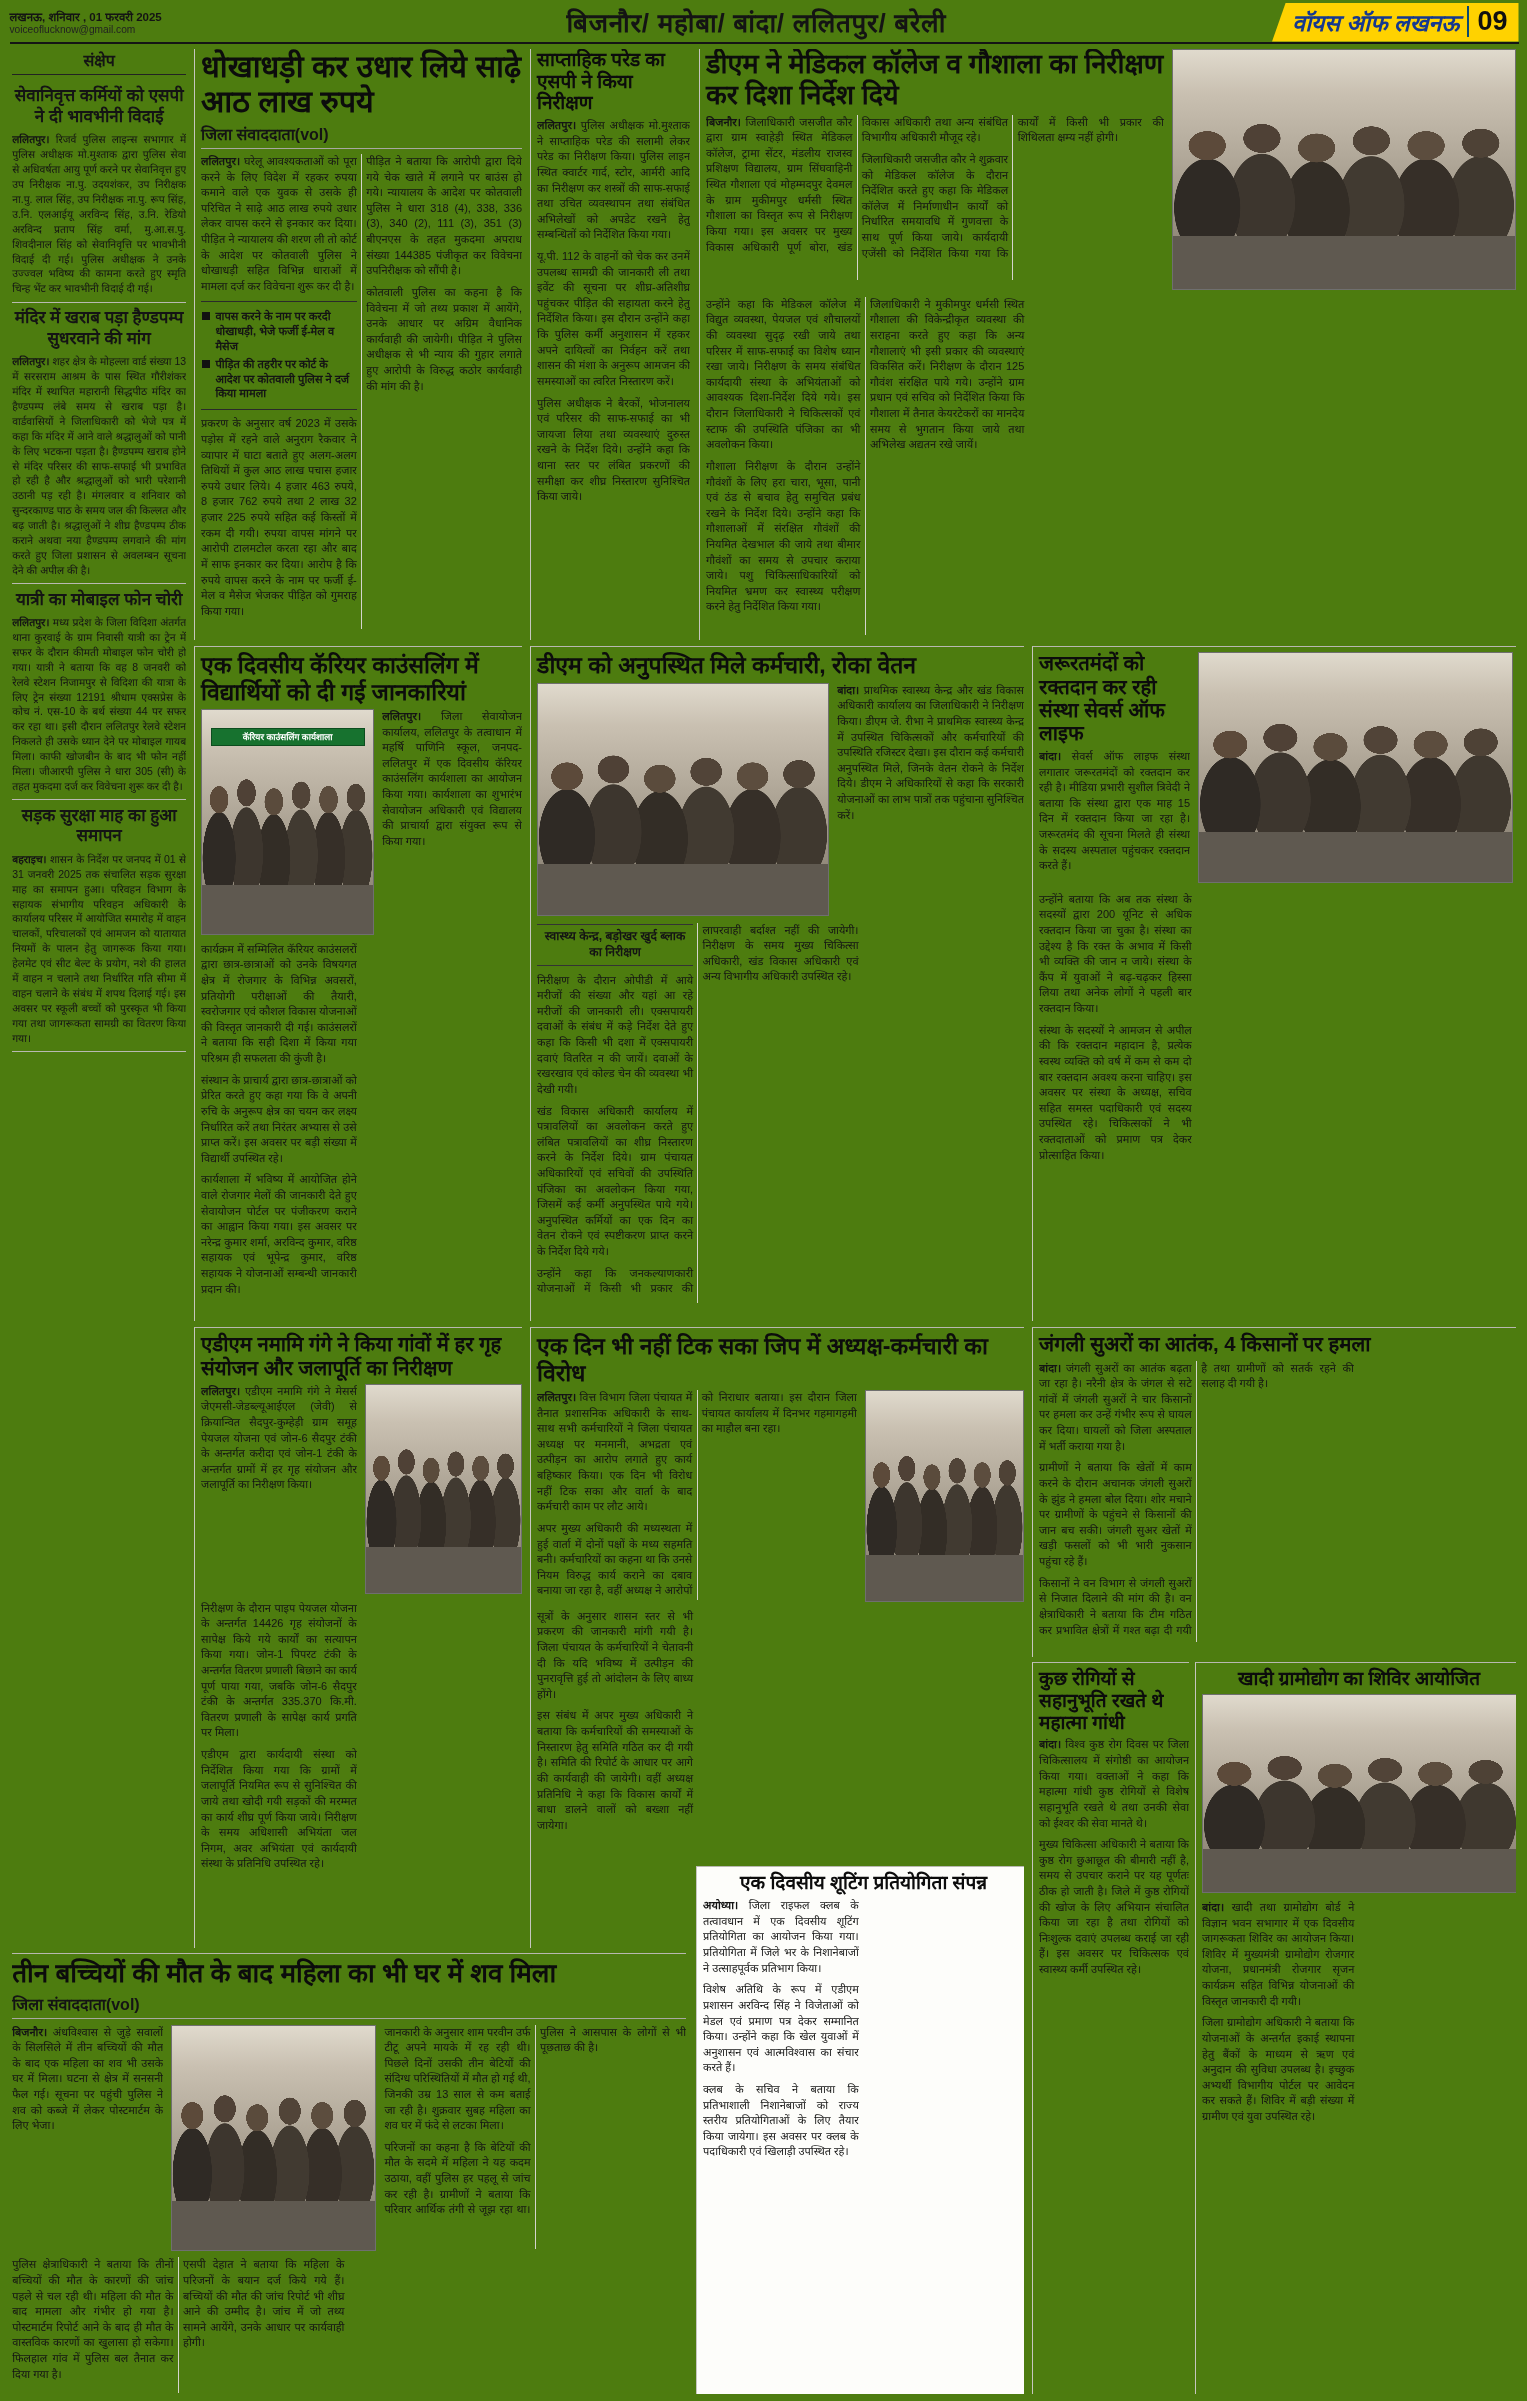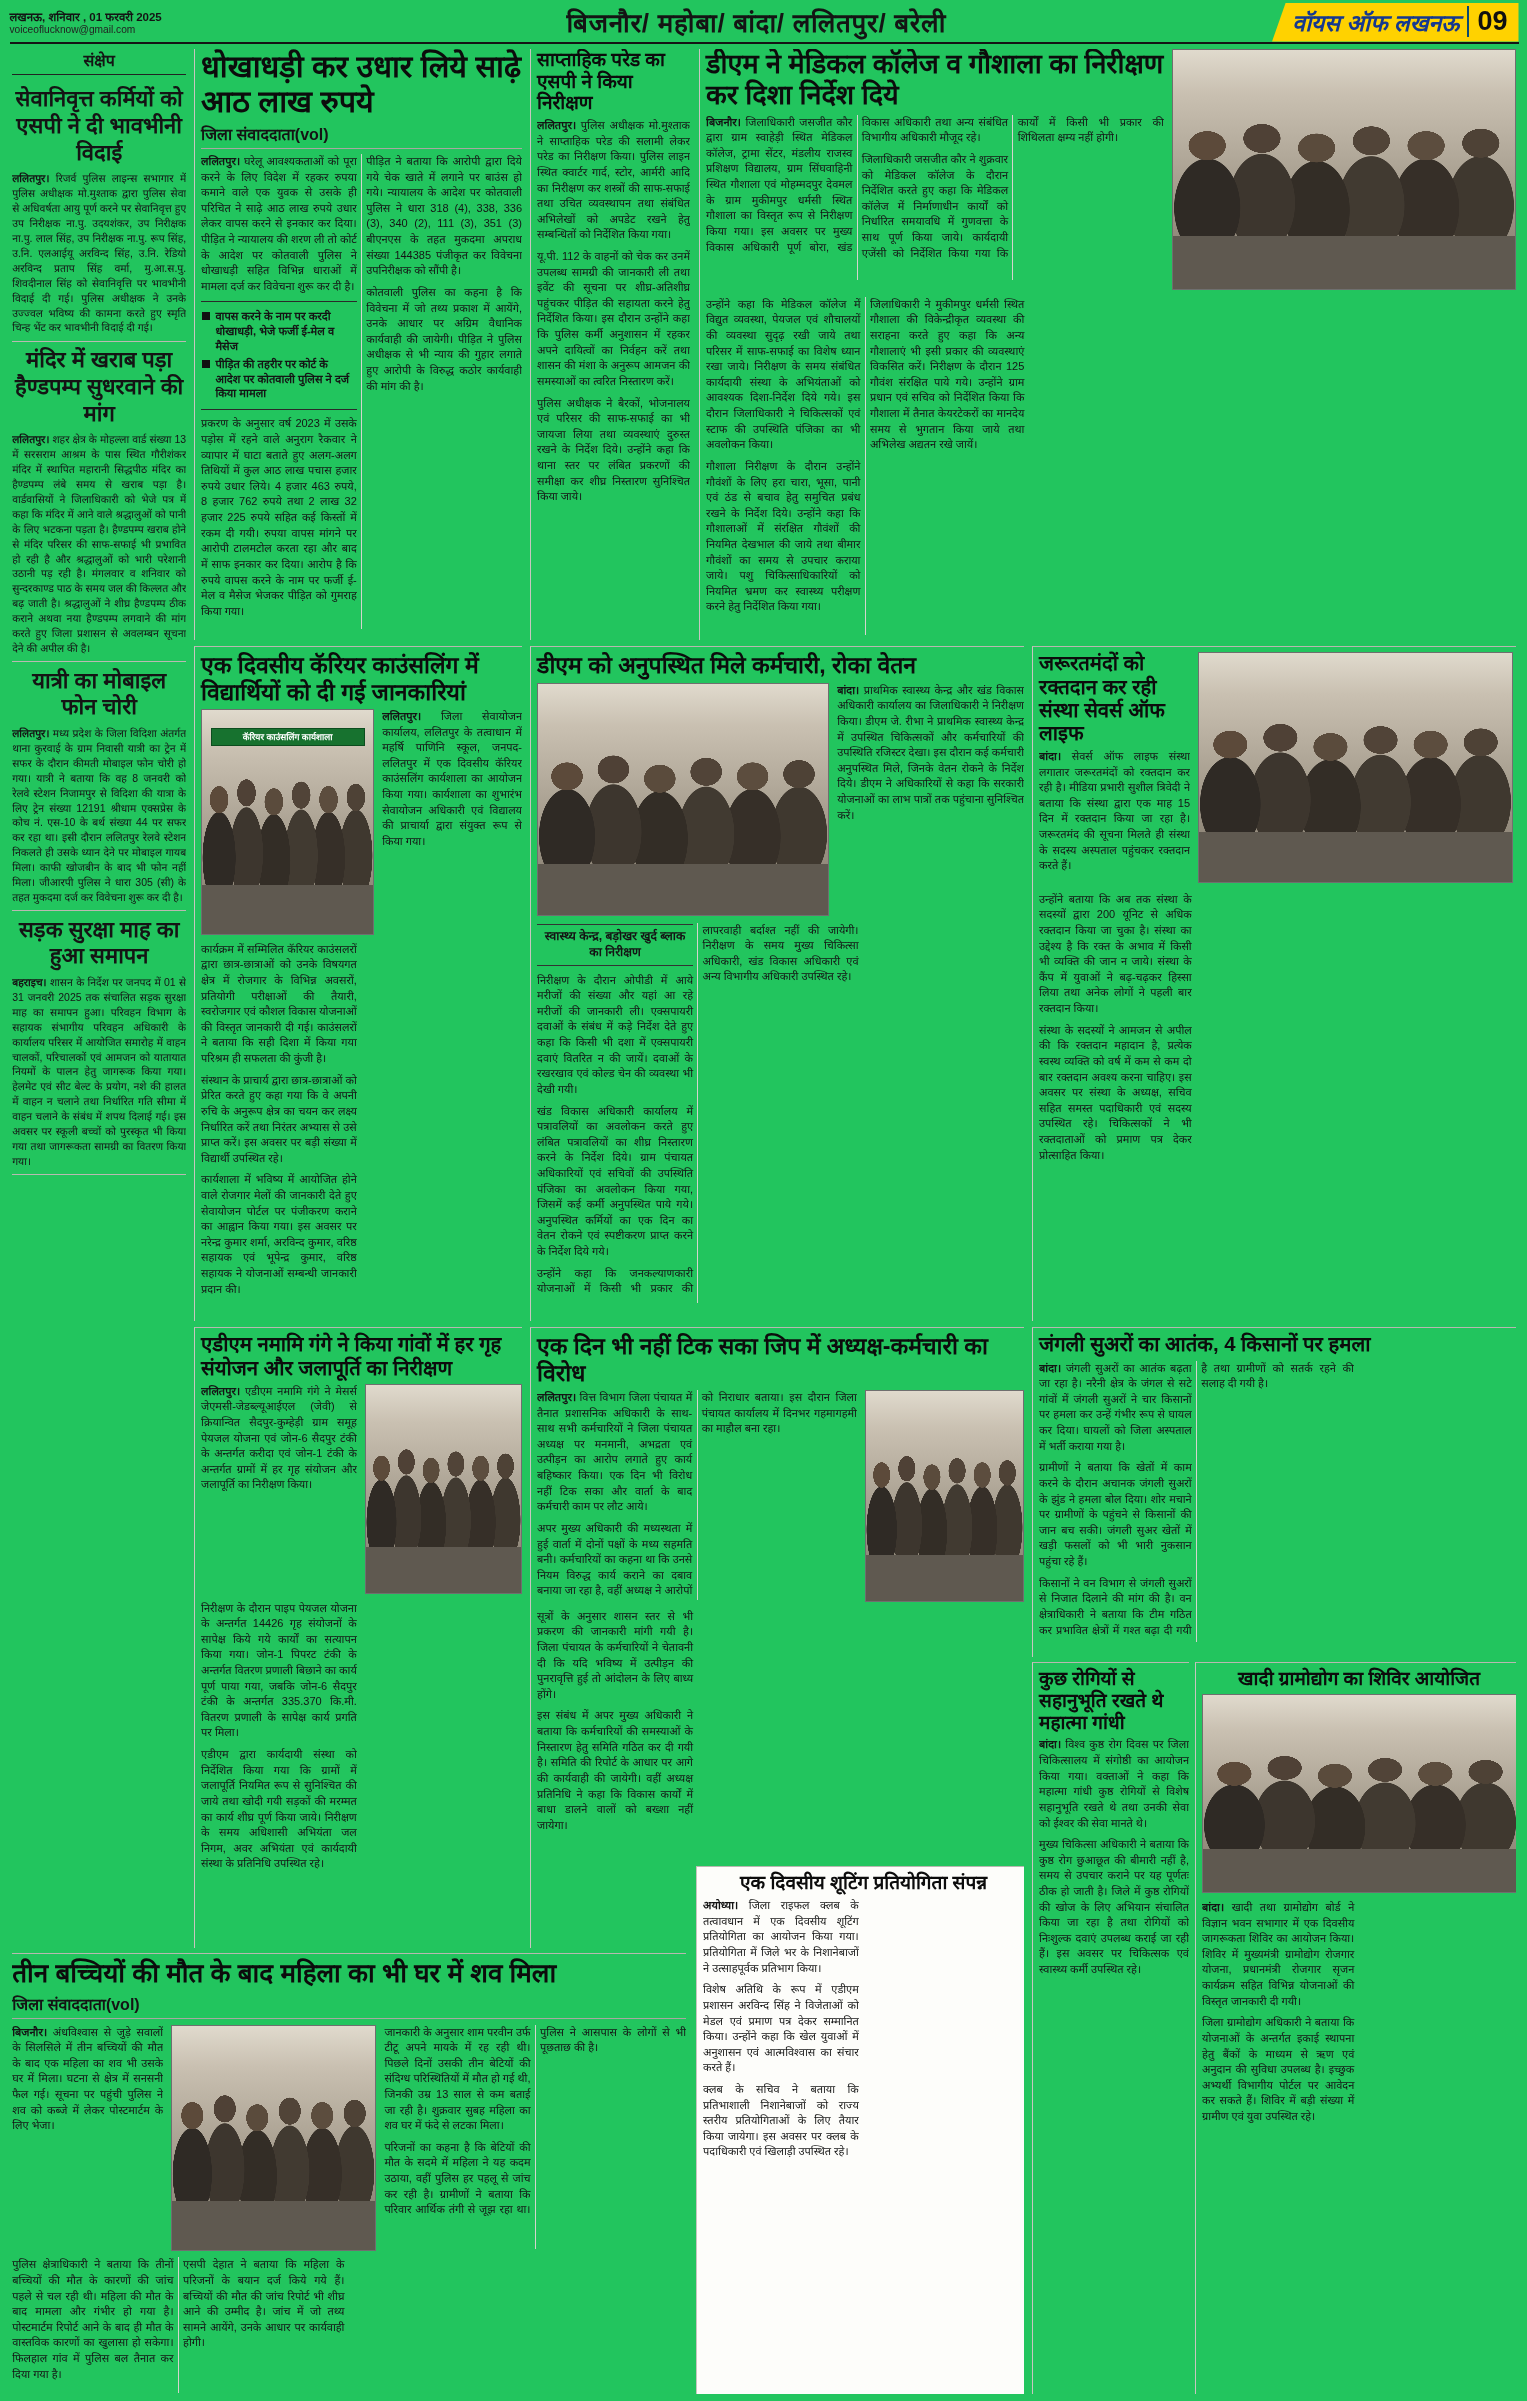--- a/index.html
+++ b/index.html
@@ -1,16 +1,16 @@
 <!DOCTYPE html>
 <html style="font-size:11px"><head>
 <meta charset="utf-8">
 <style>
   html,body{margin:0;padding:0;background:#e8e6df;}
-  .page{position:relative;width:1528px;height:2401px;background:#22c55e;
+  .page{position:relative;width:1528px;height:2401px;background:#4d7c0f;
         font-family:"Liberation Sans","DejaVu Sans",sans-serif;color:#141414;overflow:hidden;}
 
   
   .mast{position:absolute;left:9.5px;top:2.7px;width:1509px;height:41px;
         border-bottom:2px double #151515;display:flex;align-items:center;box-sizing:border-box;}
   .mast-left{width:231px;}
   .mast-date{font-size:11.5px;font-weight:700;}
   .mast-email{font-size:10.2px;color:#222;}
   .mast-center{flex:1;text-align:center;font-size:26px;font-weight:800;letter-spacing:0.7px;}
   .mast-right{display:flex;align-items:flex-start;gap:8.1px;background:#ffd200;
@@ -58,21 +58,21 @@
      radial-gradient(ellipse 16% 34% at 58% 65%,#413a31 0 60%,transparent 61%),
      radial-gradient(ellipse 16% 34% at 74% 66%,#362f28 0 60%,transparent 61%),
      radial-gradient(ellipse 16% 34% at 90% 65%,#3f382f 0 60%,transparent 61%);}
   .photo-banner{position:absolute;left:5%;right:5%;top:8%;background:#17722f;color:#fff;
      font-size:8.8px;font-weight:700;text-align:center;padding:2px 1.4px;border:0.7px solid #0c4d1e;z-index:1;}
 
   
   .briefs .label{text-align:center;font-size:16px;font-weight:800;border-bottom:1.4px solid #222;
                  padding-bottom:3.4px;margin:0 0 5.4px;}
   .brief{padding:5.4px 0;border-bottom:0.7px solid #b9b9b2;}
-  .brief h3{margin:0 0 4.7px;font-size:22px;font-weight:800;text-align:center;line-height:1.22;}
+  .brief h3{margin:0 0 4.7px;font-size:17px;font-weight:800;text-align:center;line-height:1.22;}
   .brief p{font-size:10.5px;line-height:1.42;text-align:justify;margin:0;}
 </style>
 </head>
 <body>
 
 <div class="page">
 
   <header class="mast">
     <div class="mast-left">
       <div class="mast-date">लखनऊ, शनिवार , 01 फरवरी 2025</div>

